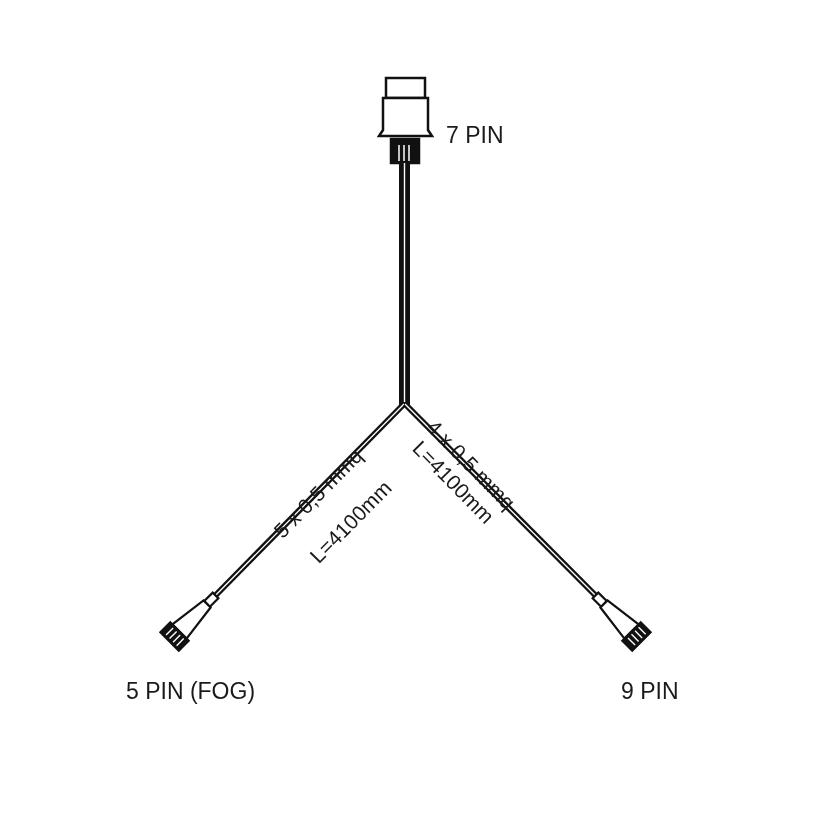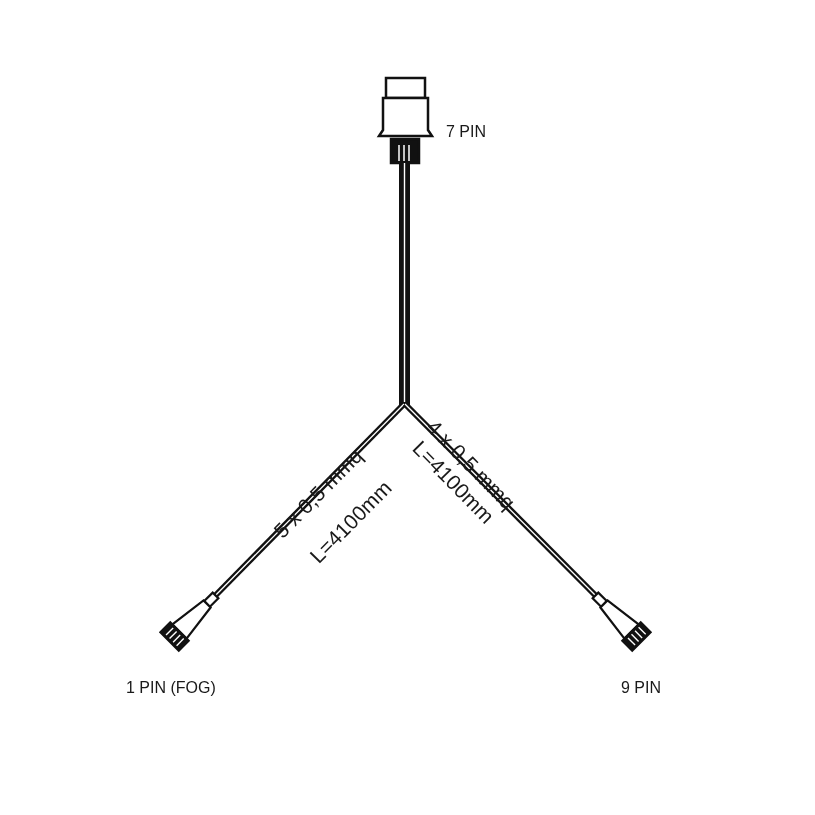--- a/index.html
+++ b/index.html
@@ -1,18 +1,18 @@
 <!DOCTYPE html>
 <html><head>
   <meta charset="utf-8">
   <style>
     html, body { margin: 0; padding: 0; background: #ffffff; }
     body { width: 815px; height: 815px; position: relative; overflow: hidden; }
     #diagram { position: absolute; left: 0; top: 0; width: 815px; height: 815px; }
-    .label { position: absolute; font-family: "Liberation Sans", sans-serif; color: #1a1a1a; font-size: 16px; white-space: nowrap; line-height: 1; }
+    .label { position: absolute; font-family: "Liberation Sans", sans-serif; color: #1a1a1a; font-size: 23px; white-space: nowrap; line-height: 1; }
     .rot { position: absolute; font-family: "Liberation Sans", sans-serif; color: #1a1a1a; font-size: 21px; white-space: nowrap; line-height: 1; transform-origin: 0 0; }
   </style>
 </head>
 <body>
 
 <div id="diagram">
   <svg width="815" height="815" viewBox="0 0 815 815" xmlns="http://www.w3.org/2000/svg">
 
     <g stroke="#111" stroke-width="2.5" fill="#fff">
       <rect x="386" y="78" width="39" height="20"></rect>
@@ -54,21 +54,21 @@
       <rect x="46" y="-13" width="14" height="26" fill="#111"></rect>
       <line x1="48" y1="-8" x2="58" y2="-8" stroke="#fff" stroke-width="1.4"></line>
       <line x1="48" y1="-3" x2="58" y2="-3" stroke="#fff" stroke-width="1.4"></line>
       <line x1="48" y1="2" x2="58" y2="2" stroke="#fff" stroke-width="1.4"></line>
       <line x1="48" y1="7" x2="58" y2="7" stroke="#fff" stroke-width="1.4"></line>
     </g>
   </svg>
 
   
   <div class="label" style="left:446px; top:124px;">7 PIN</div>
-  <div class="label" style="left:126px; top:680px;">1 PIN (FOG)</div>
+  <div class="label" style="left:126px; top:680px;">5 PIN (FOG)</div>
   <div class="label" style="left:621px; top:680px;">9 PIN</div>
 
   
   <div class="rot" style="left:270px; top:527px; transform: rotate(-45.5deg);">5 x 0,5 mmq</div>
   <div class="rot" style="left:306px; top:552px; transform: rotate(-45.5deg);">L=4100mm</div>
 
   
   <div class="rot" style="left:438px; top:416px; transform: rotate(45.5deg);">4 x 0,5 mmq</div>
   <div class="rot" style="left:424px; top:437px; transform: rotate(45.5deg);">L=4100mm</div>
 </div>

